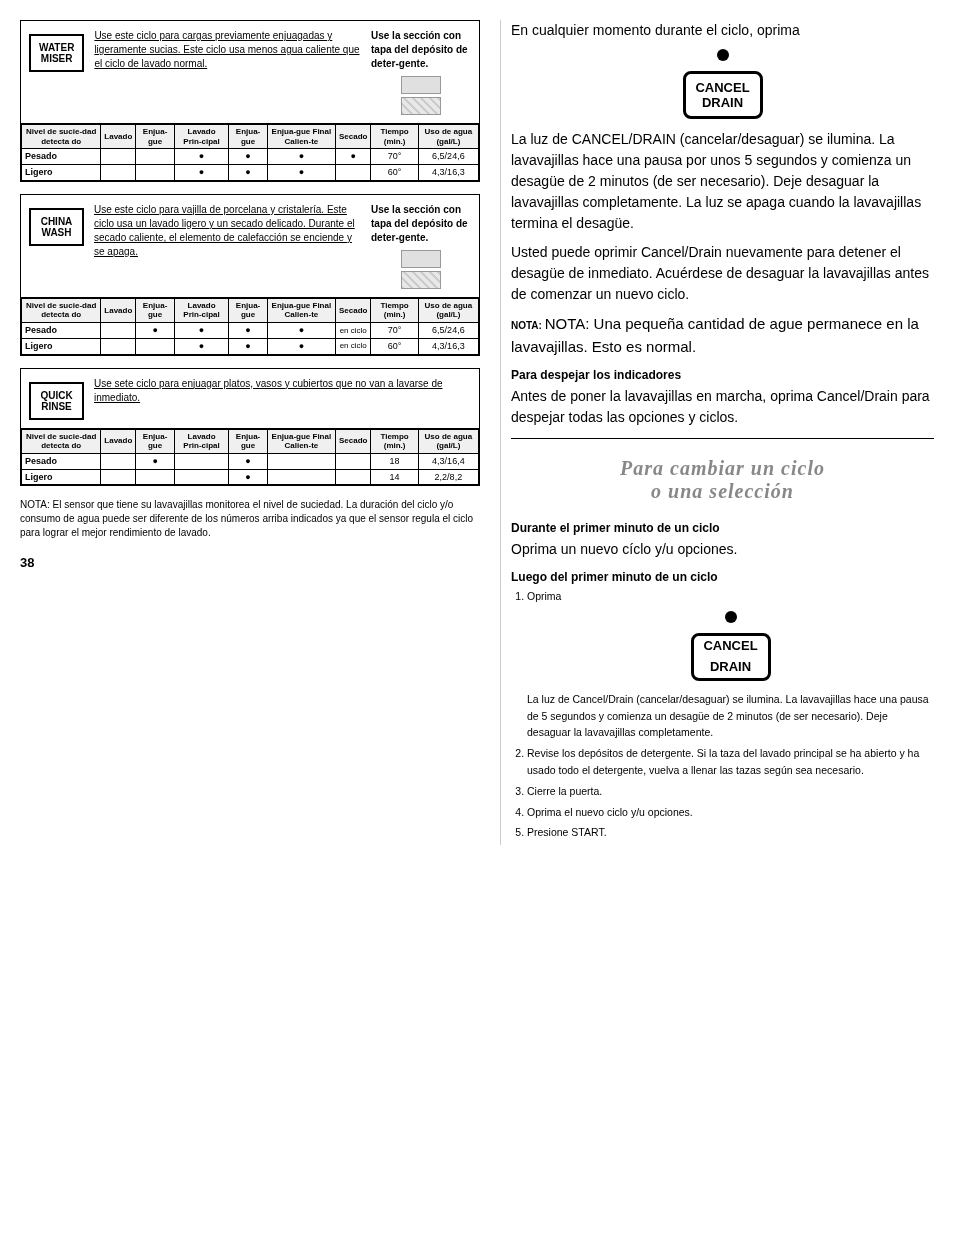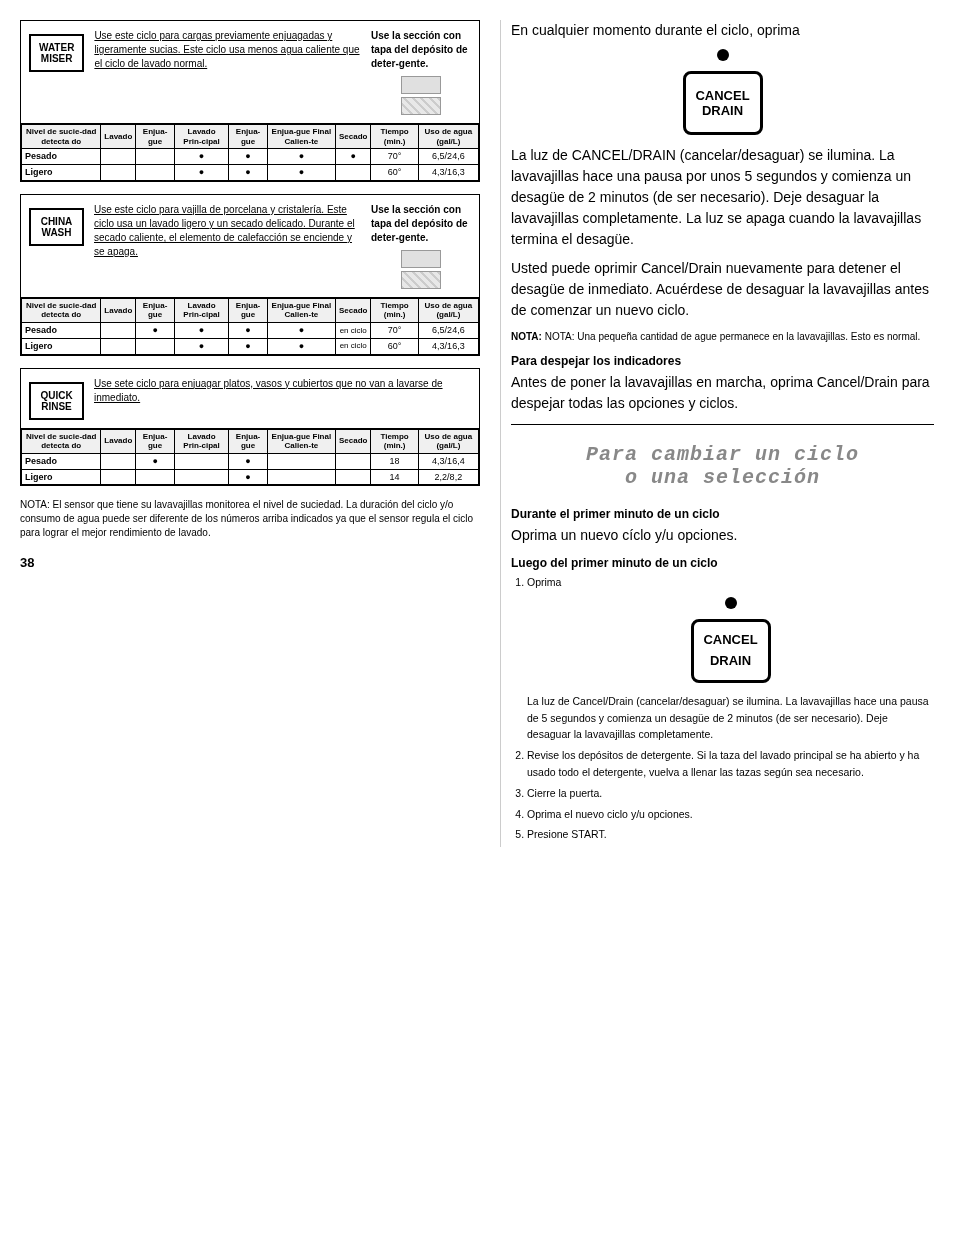--- a/index.html
+++ b/index.html
@@ -116,27 +116,27 @@
       margin-bottom: 10px;
       font-family: Georgia, serif;
       letter-spacing: 1px;
     }
     .section-title-fancy2 {
       font-size: 20px;
       color: #888;
       text-align: center;
       font-style: italic;
       margin: 18px 0;
-      font-family: Liberation Mono, monospace;
+      font-family: Liberation Serif, serif;
       letter-spacing: 1px;
     }
 
     .cancel-button {
       width: 80px;
-      height: 64px;
+      height: 48px;
       border: 3px solid #000;
       border-radius: 8px;
       display: flex;
       flex-direction: column;
       align-items: center;
       justify-content: center;
       margin: 10px auto;
       font-weight: bold;
       font-size: 13px;
     }
@@ -375,21 +375,21 @@
     </div>
 
     <p class="right-text">
       <span>La luz de CANCEL/DRAIN (cancelar/desaguar) se ilumina. La lavavajillas hace una pausa por unos 5 segundos y comienza un desagüe de 2 minutos (de ser necesario). Deje desaguar la lavavajillas completamente. La luz se apaga cuando la lavavajillas termina el desagüe.</span>
     </p>
 
     <p class="right-text">
       <span>Usted puede oprimir Cancel/Drain nuevamente para detener el desagüe de inmediato. Acuérdese de desaguar la lavavajillas antes de comenzar un nuevo ciclo.</span>
     </p>
     <p class="right-text" style="font-size:10px;">
-      <strong>NOTA:</strong> <span style="font-size:10px;">NOTA: Una pequeña cantidad de ague permanece en la lavavajillas. Esto es normal.</span>
+      <strong>NOTA:</strong> <span style="font-size:15px;">NOTA: Una pequeña cantidad de ague permanece en la lavavajillas. Esto es normal.</span>
     </p>
 
     <div class="subsection-title">
       <span>Para despejar los indicadores</span>
     </div>
     <p class="right-text">
       <span>Antes de poner la lavavajillas en marcha, oprima Cancel/Drain para despejar todas las opciones y ciclos.</span>
     </p>
 
     <hr class="divider-line">

